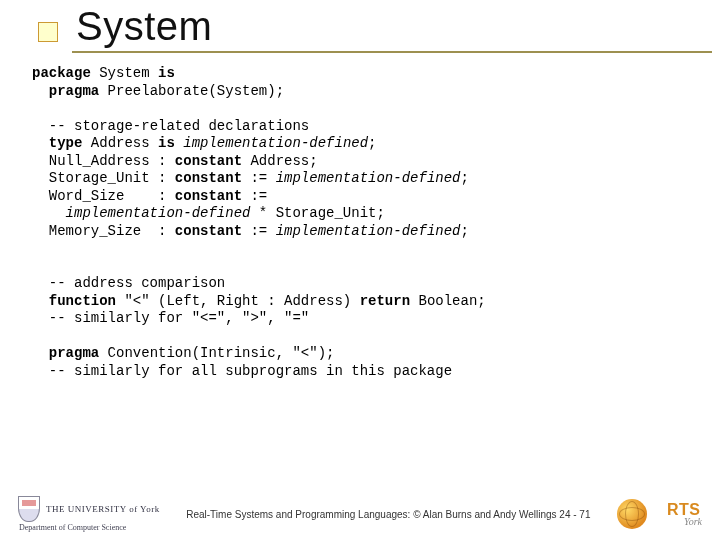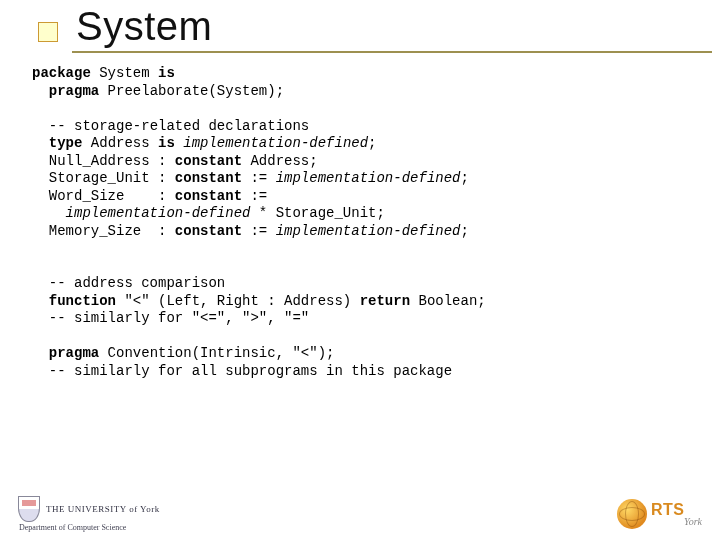--- a/index.html
+++ b/index.html
@@ -122,20 +122,21 @@
     display: flex;
     flex-direction: column;
     line-height: 1;
   }
   .rts-main {
     font-family: Arial, sans-serif;
     font-weight: bold;
     font-size: 16px;
     color: #d98a1f;
     letter-spacing: 0.5px;
+    margin-left: 16px;
   }
   .rts-sub {
     font-family: "Times New Roman", serif;
     font-style: italic;
     font-size: 10px;
     color: #888;
     margin-top: -1px;
     margin-left: 33px;
   }
 </style>
@@ -168,20 +169,21 @@
 <span>  -- similarly for all subprograms in this package</span></div>
 
 <div class="footer">
   <div class="uni-logo">
     <div class="uni-top">
       <div class="shield"></div>
       <div class="uni-line1">THE UNIVERSITY of York</div>
     </div>
     <div class="uni-line2">Department of Computer Science</div>
   </div>
+  <div class="footer-text">Real-Time Systems and Programming Languages: © Alan Burns and Andy Wellings 24 - 71</div>
   <div class="rts-logo">
     <div class="rts-globe"></div>
     <div class="rts-text">
       <div class="rts-main">RTS</div>
       <div class="rts-sub">York</div>
     </div>
   </div>
 </div>
 
 </body></html>

